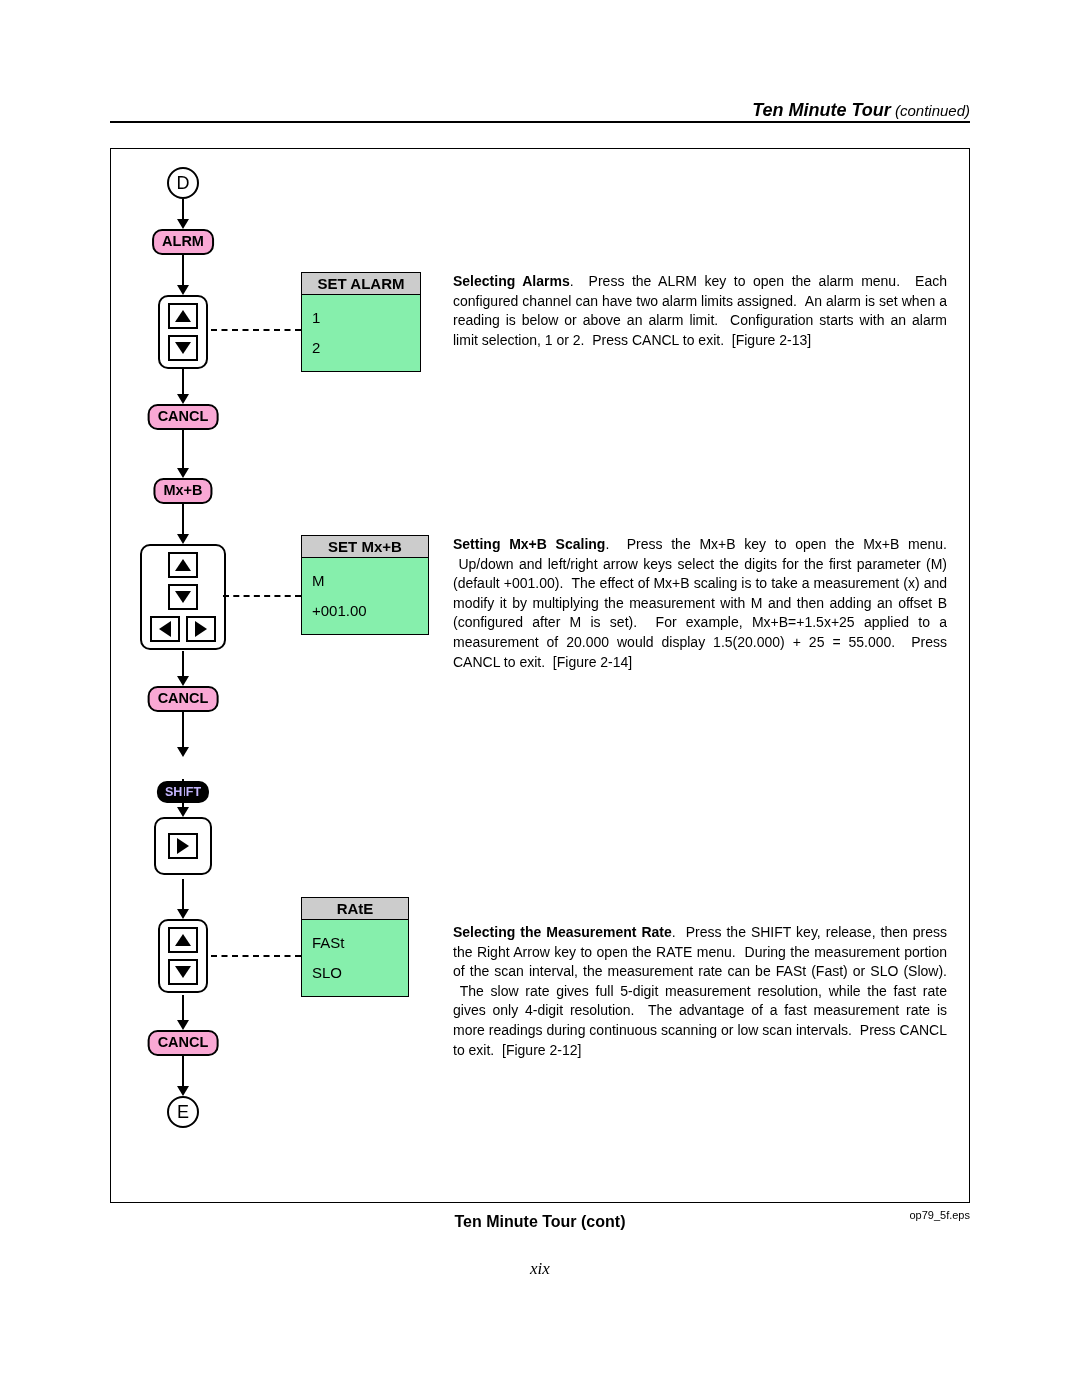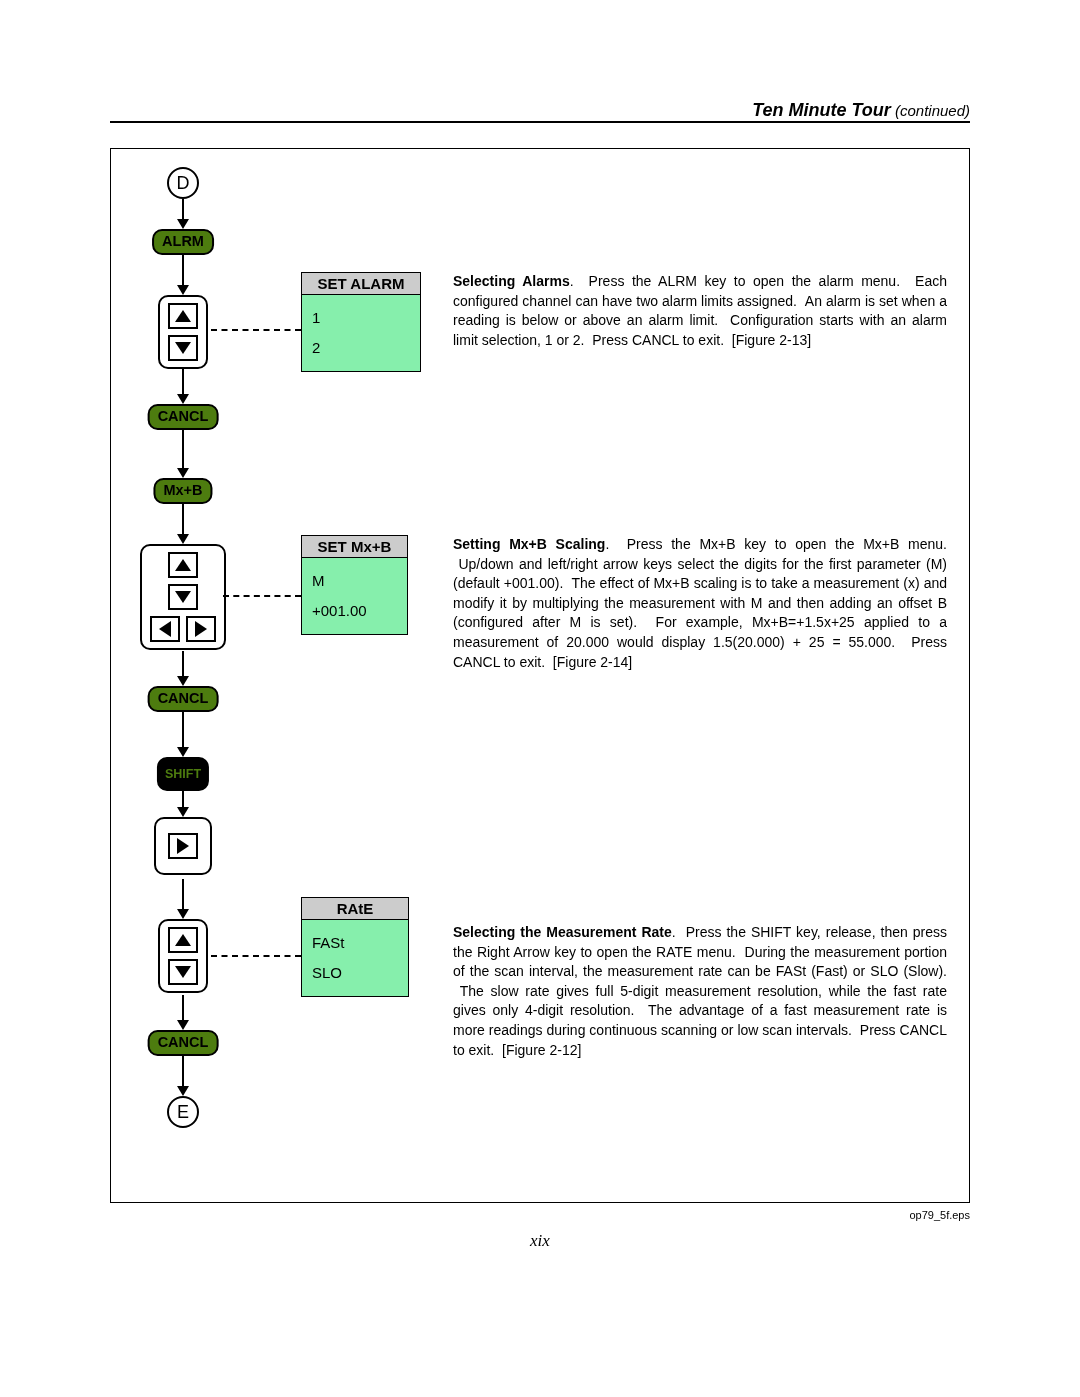--- a/index.html
+++ b/index.html
@@ -50,21 +50,21 @@
     border: 2px solid #000;
     border-radius: 50%;
     display: flex; align-items: center; justify-content: center;
     background: #fff;
     font-size: 18px;
   }
   .key-box {
     border: 2px solid #000;
     border-radius: 10px;
     padding: 2px 8px 4px 8px;
-    background: #4d7c0f;
+    background: #f9a8d4;
     font-weight: bold;
     font-size: 14.5px;
   }
   .arrow-box {
     border: 2px solid #000;
     border-radius: 10px;
     background: #fff;
     padding: 6px 8px;
     display: flex;
     flex-direction: column;
@@ -221,39 +221,39 @@
                   <div class="tri-left"></div>
                 </div>
               <div class="arrow-btn">
                   <div class="tri-right"></div>
                 </div>
             </div>
           </div>
         </div>
 
         <div class="dashed-h" style="top:428px; left:90px; width:78px;"></div>
-        <div class="menu-box" style="top:368px; left:168px; width:107px;">
+        <div class="menu-box" style="top:368px; left:168px; width:128px;">
           <div class="menu-head">SET Mx+B</div>
           <div class="menu-body">
             <div>M</div>
             <div>+001.00</div>
           </div>
         </div>
 
         <div class="vline" style="top:484px; height:25px;"></div>
         <div class="varr-head" style="top:509px;"></div>
 
         <div class="flow-item" style="top:519px;">
           <div class="key-box">CANCL</div>
         </div>
         <div class="vline" style="top:545px; height:35px;"></div>
         <div class="varr-head" style="top:580px;"></div>
 
         <div class="flow-item" style="top:590px;">
-          <div class="key-box" style="background:#000;color:#4d7c0f;font-size:12.5px;padding:8px 6px;">SHIFT</div>
+          <div class="key-box" style="background:#000;color:#c4b5fd;font-size:12.5px;padding:2px 6px;margin-top:24px;">SHIFT</div>
         </div>
         <div class="vline" style="top:612px; height:28px;"></div>
         <div class="varr-head" style="top:640px;"></div>
 
         <div class="flow-item" style="top:650px;">
           <div class="arrow-box" style="padding:14px 12px;">
             <div class="arrow-btn">
                 <div class="tri-right"></div>
               </div>
           </div>
@@ -309,16 +309,17 @@
           <b>Selecting the Measurement Rate</b><span>. &nbsp;Press the SHIFT key, release, then press the Right Arrow key to open the RATE menu. &nbsp;During the measurement portion of the scan interval, the measurement rate can be FASt (Fast) or SLO (Slow). &nbsp;The slow rate gives full 5-digit measurement resolution, while the fast rate gives only 4-digit resolution. &nbsp;The advantage of a fast measurement rate is more readings during continuous scanning or low scan intervals. &nbsp;Press CANCL to exit. &nbsp;[Figure 2-12]</span>
         </div>
       </div>
     </div>
   </div>
 
   <div style="position:relative;">
     <span class="eps-label">op79_5f.eps</span>
   </div>
 
+  <div class="caption">Ten Minute Tour (cont)</div>
 
   <div class="pagenum">xix</div>
 
 </div>
 
 </body></html>

